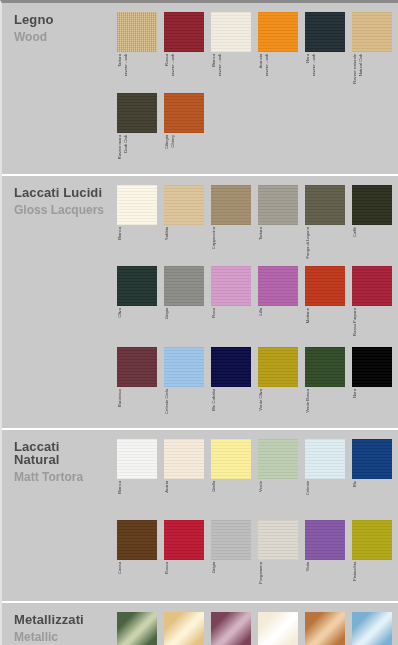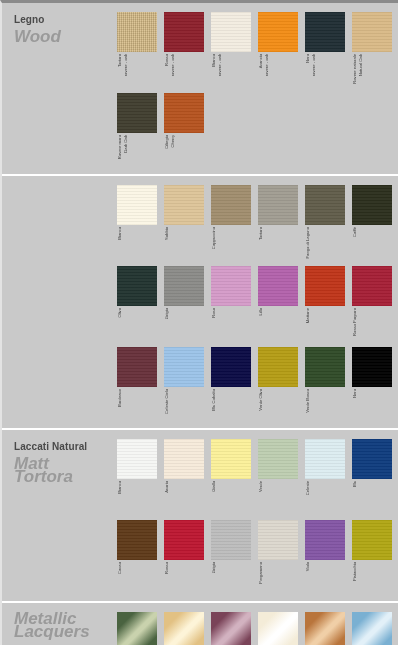--- a/index.html
+++ b/index.html
@@ -24,30 +24,29 @@
     border-top:2px solid #ffffff;
   }
   .section.first{border-top:none;}
   .sec-head{
     position:absolute;
     left:12px;
     top:10px;
     width:92px;
   }
   .sec-title{
-    font-size:10px;
+    font-size:13px;
     font-weight:bold;
     color:#4a4a4a;
     letter-spacing:.1px;
     line-height:13px;
     margin-bottom:5px;
   }
   .sec-sub{
-    font-size:17px;
-    font-style:italic;
+    font-size:12px;
     font-weight:bold;
     color:#9a9a9a;
     line-height:12.5px;
   }
   .rows{
     padding-left:105px;
     padding-top:9px;
   }
   .row{
     display:flex;
@@ -154,20 +153,24 @@
             <div class="sw" style="background-color:#b5521e;background-image:repeating-linear-gradient(0deg,rgba(0,0,0,.05) 0 1px,rgba(255,255,255,.04) 1px 3px);"></div>
             <div class="lbl">
               <span class="it">Ciliegio</span>
               <span class="en">Cherry</span>
             </div>
           </div>
         </div>
       </div>
     </div>
     <div class="section">
+      <div class="sec-head">
+        <div class="sec-title">Laccati Lucidi</div>
+        <div class="sec-sub">Gloss Lacquers</div>
+      </div>
       <div class="rows">
         <div class="row">
           <div class="cell">
             <div class="sw" style="background-color:#fbf6e5;background-image:repeating-linear-gradient(0deg,rgba(0,0,0,.05) 0 1px,rgba(255,255,255,.04) 1px 3px);"></div>
             <div class="lbl">
               <span class="it">Bianco</span>
             </div>
           </div>
           <div class="cell">
             <div class="sw" style="background-color:#ddc498;background-image:repeating-linear-gradient(0deg,rgba(0,0,0,.05) 0 1px,rgba(255,255,255,.04) 1px 3px);"></div>
@@ -357,20 +360,21 @@
             <div class="sw" style="background-color:#b0a613;background-image:repeating-linear-gradient(0deg,rgba(0,0,0,.05) 0 1px,rgba(255,255,255,.04) 1px 3px);"></div>
             <div class="lbl">
               <span class="it">Pistacchio</span>
             </div>
           </div>
         </div>
       </div>
     </div>
     <div class="section">
       <div class="sec-head">
+        <div class="sec-title">Metallizzati</div>
         <div class="sec-sub">Metallic Lacquers</div>
       </div>
       <div class="rows">
         <div class="row">
           <div class="cell">
             <div class="sw" style="background:linear-gradient(135deg,#4a6340 0%,#4a6340 22%,#c9d2ad 48%,#c9d2ad 54%,#4a6340 80%,#4a6340 100%);"></div>
           </div>
           <div class="cell">
             <div class="sw" style="background:linear-gradient(135deg,#e2c183 0%,#e2c183 22%,#fdf4d8 48%,#fdf4d8 54%,#e2c183 80%,#e2c183 100%);"></div>
           </div>

